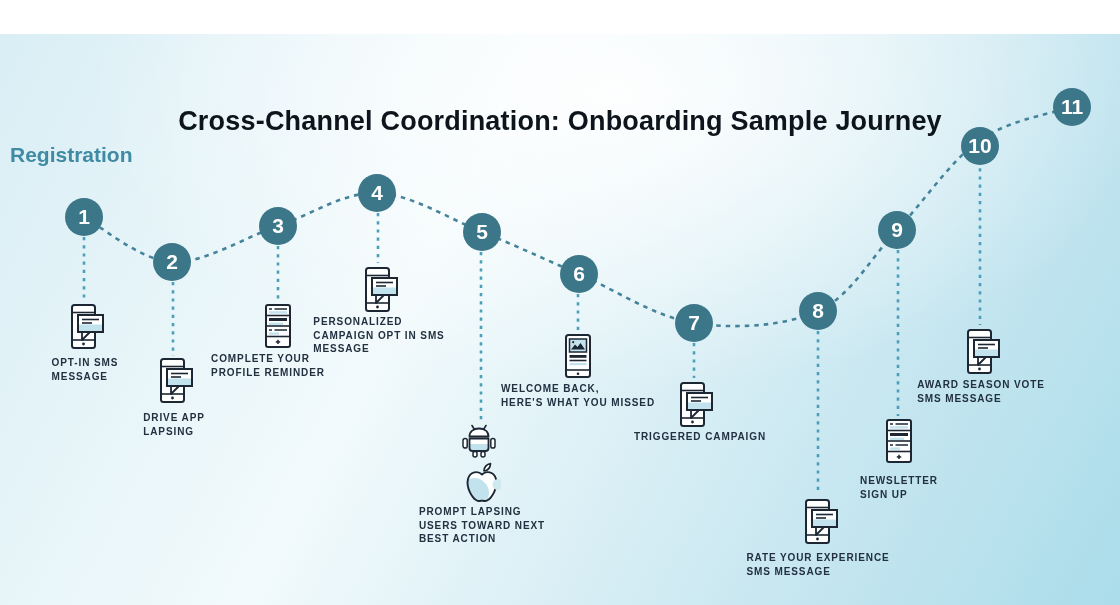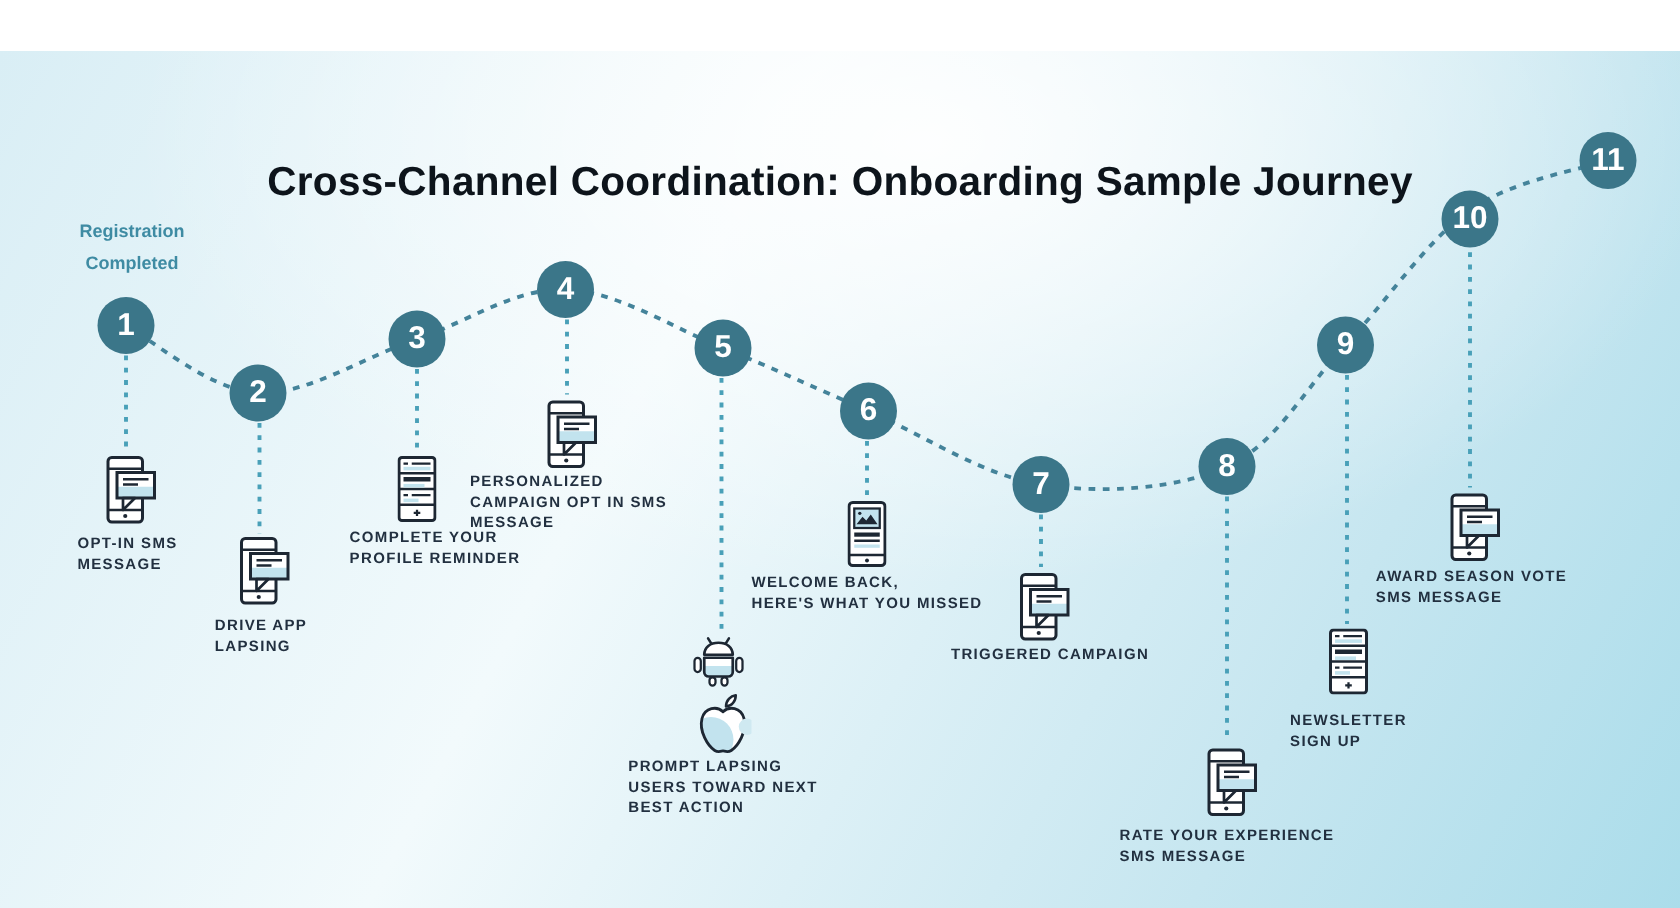--- a/index.html
+++ b/index.html
@@ -8,21 +8,21 @@
     font-family:"Liberation Sans",sans-serif;
     margin-top:34px;
   }
   .layer-svg{position:absolute;left:0;top:0;width:1120px;height:605px;z-index:1;}
   .title{
     position:absolute;top:54px;left:0;right:0;z-index:3;
     text-align:center;font-size:27px;font-weight:bold;letter-spacing:.2px;
   }
   .start-label{
     position:absolute;left:10px;top:110px;width:156px;z-index:3;
-    text-align:center;font-weight:bold;font-size:12px;line-height:21px;
+    font-weight:bold;font-size:21px;line-height:21px;
   }
   .node{
     position:absolute;width:38px;height:38px;border-radius:50%;z-index:4;
     display:flex;align-items:center;justify-content:center;
     font-size:21px;font-weight:bold;transform:translate(-50%,-50%);
   }
   .icon{position:absolute;transform:translate(-50%,-50%);z-index:3;line-height:0;}
   .step-label{
     position:absolute;transform:translateX(-50%);z-index:3;
     font-size:10px;font-weight:bold;letter-spacing:.9px;
@@ -44,21 +44,20 @@
       <line x1="694" x2="694" y1="309" y2="344" stroke="#49a0b8" stroke-width="2.6" stroke-dasharray="3.2 5"></line>
       <line x1="818" x2="818" y1="297" y2="461" stroke="#49a0b8" stroke-width="2.6" stroke-dasharray="3.2 5"></line>
       <line x1="898" x2="898" y1="216" y2="382" stroke="#49a0b8" stroke-width="2.6" stroke-dasharray="3.2 5"></line>
       <line x1="980" x2="980" y1="126" y2="291" stroke="#49a0b8" stroke-width="2.6" stroke-dasharray="3.2 5"></line>
     </svg>
 
   <h1 class="title" id="title" style="color: rgb(13, 20, 27);">Cross-Channel Coordination: Onboarding Sample Journey</h1>
 
   <div class="start-label" id="startLabel" style="color: rgb(62, 139, 163);">
     <div>Registration</div>
-    <div>Completed</div>
   </div>
 
   <div id="steps">
       <div class="node" style="left: 84px; top: 183px; background: rgb(59, 118, 137); color: rgb(255, 255, 255);">
         <span>1</span>
       </div>
       <div class="icon" style="left: 85px; top: 293px;">
   <svg width="40" height="48" viewBox="0 0 40 48" xmlns="http://www.w3.org/2000/svg">
     <rect x="7" y="2" width="23" height="43" rx="2.5" fill="#fff" stroke="#1d2733" stroke-width="2"></rect>
     <line x1="7" y1="9.5" x2="30" y2="9.5" stroke="#1d2733" stroke-width="1.6"></line>
@@ -108,21 +107,21 @@
     <line x1="9.5" y1="5" x2="22" y2="5" stroke="#1d2733" stroke-width="1.5"></line>
     <rect x="4" y="7.2" width="18" height="2.4" fill="#c2e3ee"></rect>
     <rect x="4" y="14" width="18" height="3" fill="#1d2733"></rect>
     <rect x="4" y="18.6" width="14" height="2.4" fill="#c2e3ee"></rect>
     <line x1="4" y1="26" x2="7" y2="26" stroke="#1d2733" stroke-width="1.5"></line>
     <line x1="9.5" y1="26" x2="22" y2="26" stroke="#1d2733" stroke-width="1.5"></line>
     <rect x="4" y="28.4" width="10" height="2.4" fill="#c2e3ee"></rect>
     <line x1="13" y1="35.8" x2="13" y2="40" stroke="#1d2733" stroke-width="1.5"></line>
     <line x1="10.8" y1="37.9" x2="15.2" y2="37.9" stroke="#1d2733" stroke-width="1.5"></line>
   </svg></div>
-      <div class="step-label" style="left: 290px; top: 318px; color: rgb(34, 48, 64);">
+      <div class="step-label" style="left: 268px; top: 318px; color: rgb(34, 48, 64);">
         <div>COMPLETE YOUR</div>
         <div>PROFILE REMINDER</div>
       </div>
       <div class="node" style="left: 377px; top: 159px; background: rgb(59, 118, 137); color: rgb(255, 255, 255);">
         <span>4</span>
       </div>
       <div class="icon" style="left: 379px; top: 256px;">
   <svg width="40" height="48" viewBox="0 0 40 48" xmlns="http://www.w3.org/2000/svg">
     <rect x="7" y="2" width="23" height="43" rx="2.5" fill="#fff" stroke="#1d2733" stroke-width="2"></rect>
     <line x1="7" y1="9.5" x2="30" y2="9.5" stroke="#1d2733" stroke-width="1.6"></line>

